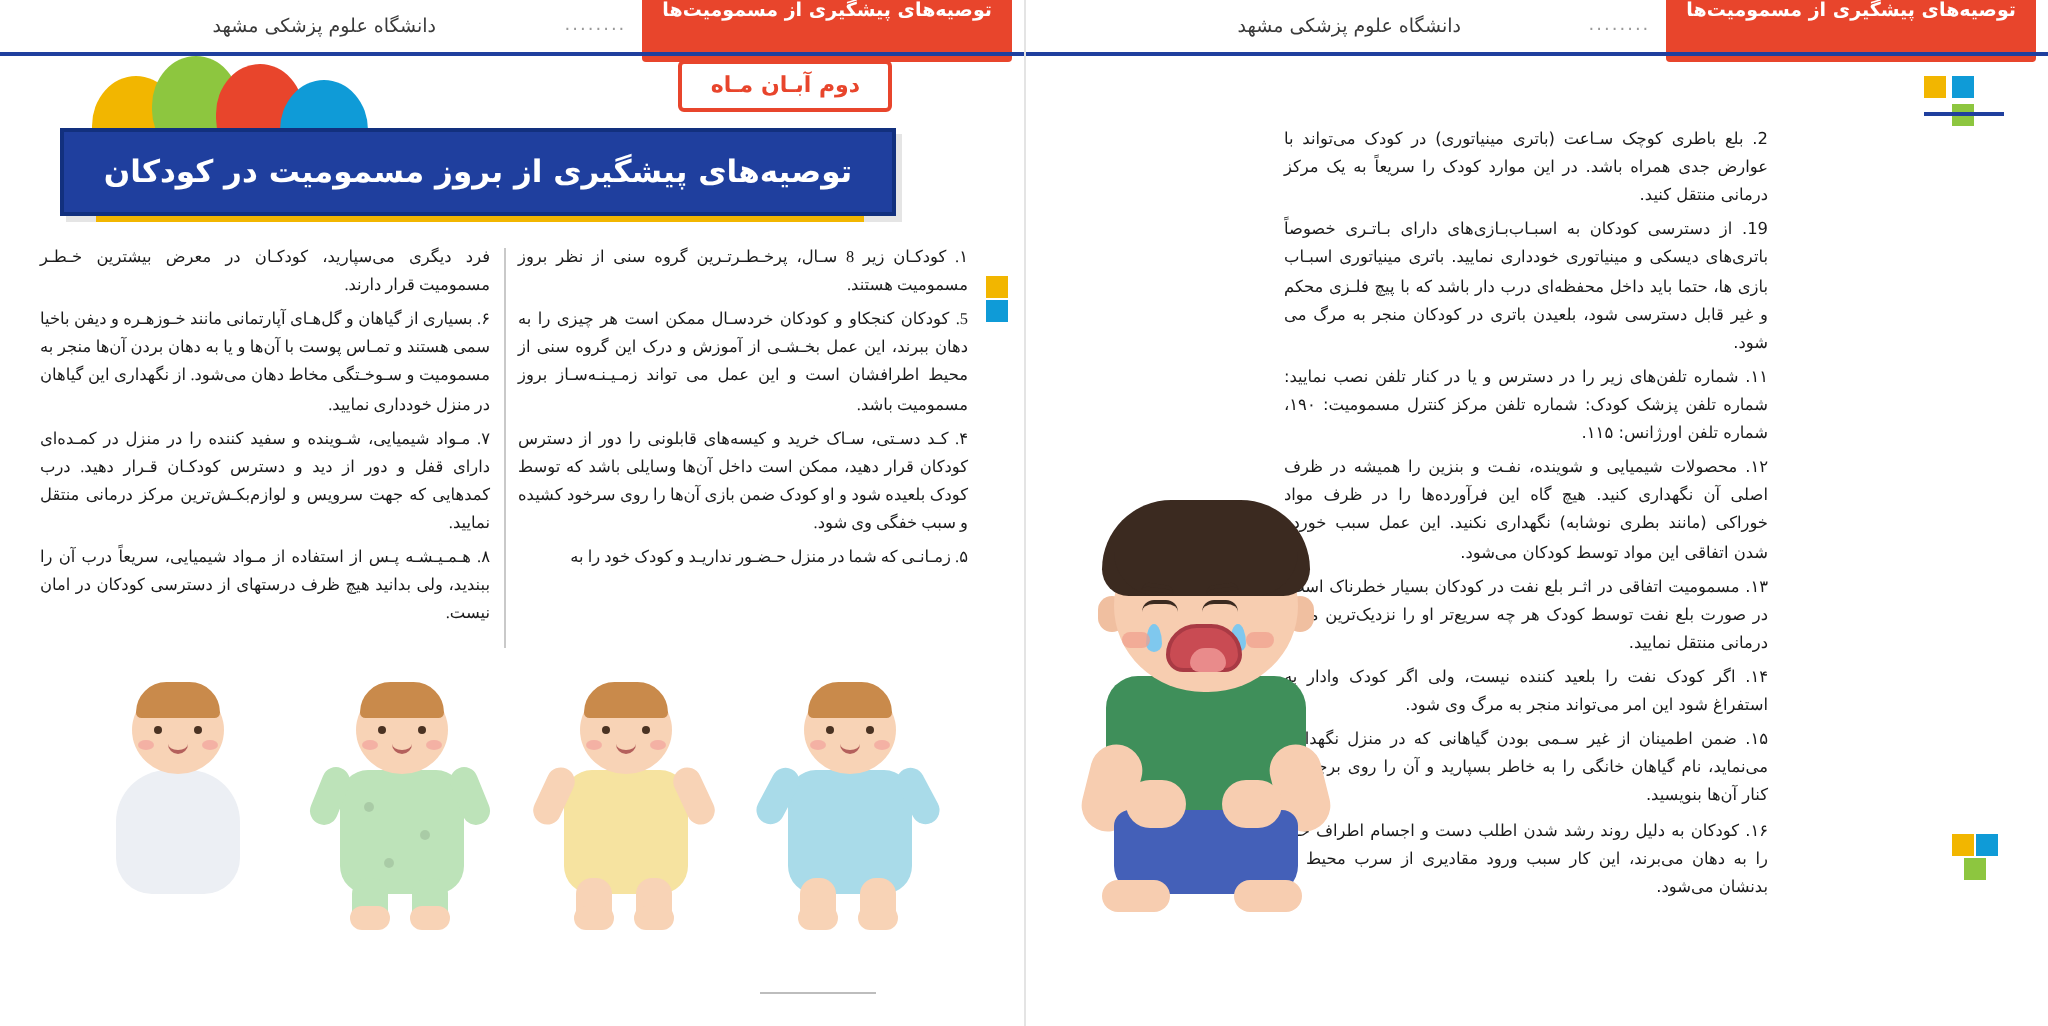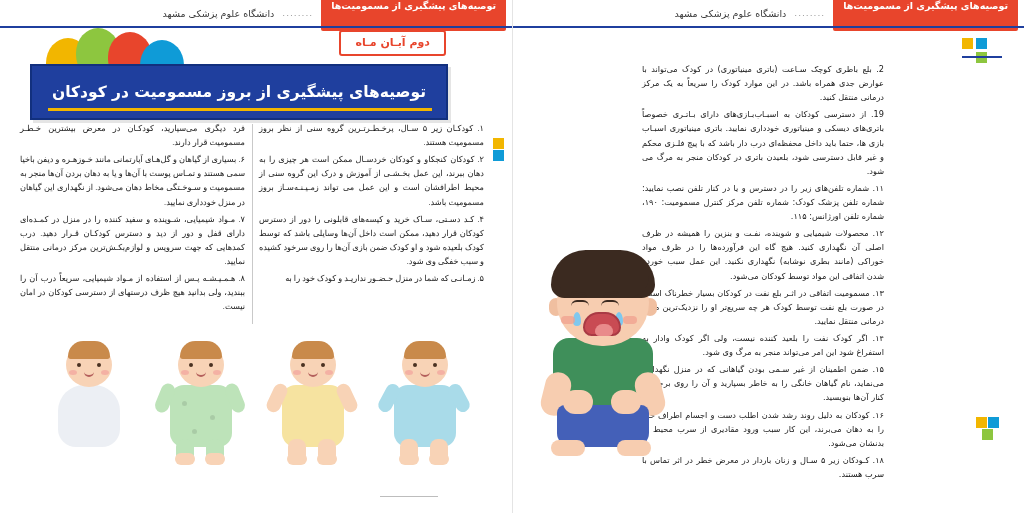--- a/index.html
+++ b/index.html
@@ -44,21 +44,21 @@
   }
   .hdr-dots {
     flex: 0 0 auto;
     color: #9a9a9a;
     font-size: 9px;
     padding: 0 8px;
     letter-spacing: 1px;
   }
   .hdr-univ {
     flex: 1 1 auto;
-    text-align: right;
+    text-align: center;
     color: #3a3a3a;
     font-size: 9.5px;
     white-space: nowrap;
     padding-left: 4px;
     margin-left: 40px;
   }
   .hdr-rule {
     position: absolute;
     left: 0; right: 0;
     top: 26px;
@@ -178,21 +178,21 @@
     border: 2px solid #e8452c;
     color: #e8452c;
     font-size: 11px; font-weight: bold;
     padding: 4px 14px 5px 14px;
     border-radius: 3px;
     background: #ffffff;
     white-space: nowrap;
   }
   .title-bar {
     position: absolute; top: 64px; left: 30px; right: 64px;
-    height: 56px;
+    height: 44px;
     background: #1f3f9e;
     border: 2px solid #12307e;
     display: flex; align-items: center; justify-content: center;
     box-shadow: 3px 3px 0 rgba(0,0,0,.10);
   }
   .title-bar span {
     color: #ffffff;
     font-size: 15.5px;
     font-weight: bold;
     letter-spacing: -0.3px;
@@ -276,21 +276,20 @@
 
     <div class="col-text left-col">
       <p>2. بلع باطری کوچک سـاعت (باتری مینیاتوری) در کودک می‌تواند با عوارض جدی همراه باشد. در این موارد کودک را سریعاً به یک مرکز درمانی منتقل کنید.</p>
       <p>19. از دسترسی کودکان به اسبـاب‌بـازی‌های دارای بـاتـری خصوصاً باتری‌های دیسکی و مینیاتوری خودداری نمایید. باتری مینیاتوری اسبـاب بازی ها، حتما باید داخل محفظه‌ای درب دار باشد که با پیچ فلـزی محکم و غیر قابل دسترسی شود، بلعیدن باتری در کودکان منجر به مرگ می شود.</p>
       <p>۱۱. شماره تلفن‌های زیر را در دسترس و یا در کنار تلفن نصب نمایید: شماره تلفن پزشک کودک: شماره تلفن مرکز کنترل مسمومیت: ۱۹۰، شماره تلفن اورژانس: ۱۱۵.</p>
       <p>۱۲. محصولات شیمیایی و شوینده، نفـت و بنزین را همیشه در ظرف اصلی آن نگهداری کنید. هیچ گاه این فرآورده‌ها را در ظرف مواد خوراکی (مانند بطری نوشابه) نگهداری نکنید. این عمل سبب خورده شدن اتفاقی این مواد توسط کودکان می‌شود.</p>
       <p>۱۳. مسمومیت اتفاقی در اثـر بلع نفت در کودکان بسیار خطرناک است. در صورت بلع نفت توسط کودک هر چه سریع‌تر او را نزدیک‌ترین مرکز درمانی منتقل نمایید.</p>
       <p>۱۴. اگر کودک نفت را بلعید کننده نیست، ولی اگر کودک وادار به استفراغ شود این امر می‌تواند منجر به مرگ وی شود.</p>
       <p>۱۵. ضمن اطمینان از غیر سـمی بودن گیاهانی که در منزل نگهداری می‌نماید، نام گیاهان خانگی را به خاطر بسپارید و آن را روی برچسبی کنار آن‌ها بنویسید.</p>
       <p>۱۶. کودکان به دلیل روند رشد شدن اطلب دست و اجسام اطراف خود را به دهان می‌برند، این کار سبب ورود مقادیری از سرب محیط به بدنشان می‌شود.</p>
-      <p>۱۸. کـودکان زیر ۵ سـال و زنان باردار در معرض خطر در اثر تماس با سرب هستند.</p>
 
     </div>
 
     <div class="kid-wrap">
       <div class="kid-body"></div>
       <div class="kid-arm l"></div>
       <div class="kid-arm r"></div>
       <div class="kid-pants"></div>
       <div class="kid-foot l"></div>
       <div class="kid-foot r"></div>
@@ -340,22 +339,22 @@
     <div class="title-bar">
       <span>توصیه‌های پیشگیری از  بروز مسمومیت در کودکان</span>
     </div>
     <div class="title-underline"></div>
 
     <div class="side-sq"></div>
     <div class="side-sq2"></div>
 
     <div class="two-cols">
       <div class="tc-col">
-        <p>۱. کودکـان زیر ۵ سـال، پرخـطـرتـرین گروه سنی از نظر بروز مسمومیت هستند.</p>
-        <p>۲. کودکان کنجکاو و کودکان خردسـال ممکن است هر چیزی را به دهان ببرند، این عمل بخـشـی از آموزش و درک این گروه سنی از محیط اطرافشان است و این عمل می تواند زمـیـنـه‌سـاز بروز مسمومیت باشد.</p>
+        <p>۱. کودکـان زیر 8 سـال، پرخـطـرتـرین گروه سنی از نظر بروز مسمومیت هستند.</p>
+        <p>5. کودکان کنجکاو و کودکان خردسـال ممکن است هر چیزی را به دهان ببرند، این عمل بخـشـی از آموزش و درک این گروه سنی از محیط اطرافشان است و این عمل می تواند زمـیـنـه‌سـاز بروز مسمومیت باشد.</p>
         <p>۴. کـد دسـتی، سـاک خرید و کیسه‌های قابلونی را دور از دسترس کودکان قرار دهید، ممکن است داخل آن‌ها وسایلی باشد که توسط کودک بلعیده شود و او کودک ضمن بازی آن‌ها را روی سرخود کشیده و سبب خفگی وی شود.</p>
         <p>۵. زمـانـی که شما در منزل حـضـور نداریـد و کودک خود را به</p>
       </div>
       <div class="tc-col">
         <p>فرد دیگری می‌سپارید، کودکـان در معرض بیشترین خـطـر مسمومیت قرار دارند.</p>
         <p>۶. بسیاری از گیاهان و گل‌هـای آپارتمانی مانند خـوزهـره و دیفن باخیا سمی هستند و تمـاس پوست با آن‌ها و یا به دهان بردن آن‌ها منجر به مسمومیت و سـوخـتگی مخاط دهان می‌شود. از نگهداری این گیاهان در منزل خودداری نمایید.</p>
         <p>۷. مـواد شیمیایی، شـوینده و سفید کننده را در منزل در کمـده‌ای دارای قفل و دور از دید و دسترس کودکـان قـرار دهید. درب کمدهایی که جهت سرویس و لوازم‌بکـش‌ترین مرکز درمانی منتقل نمایید.</p>
         <p>۸. هـمـیـشـه پـس از استفاده از مـواد شیمیایی، سریعاً درب آن را ببندید، ولی بدانید هیچ ظرف درستهای از دسترسی کودکان در امان نیست.</p>
       </div>
     </div>

